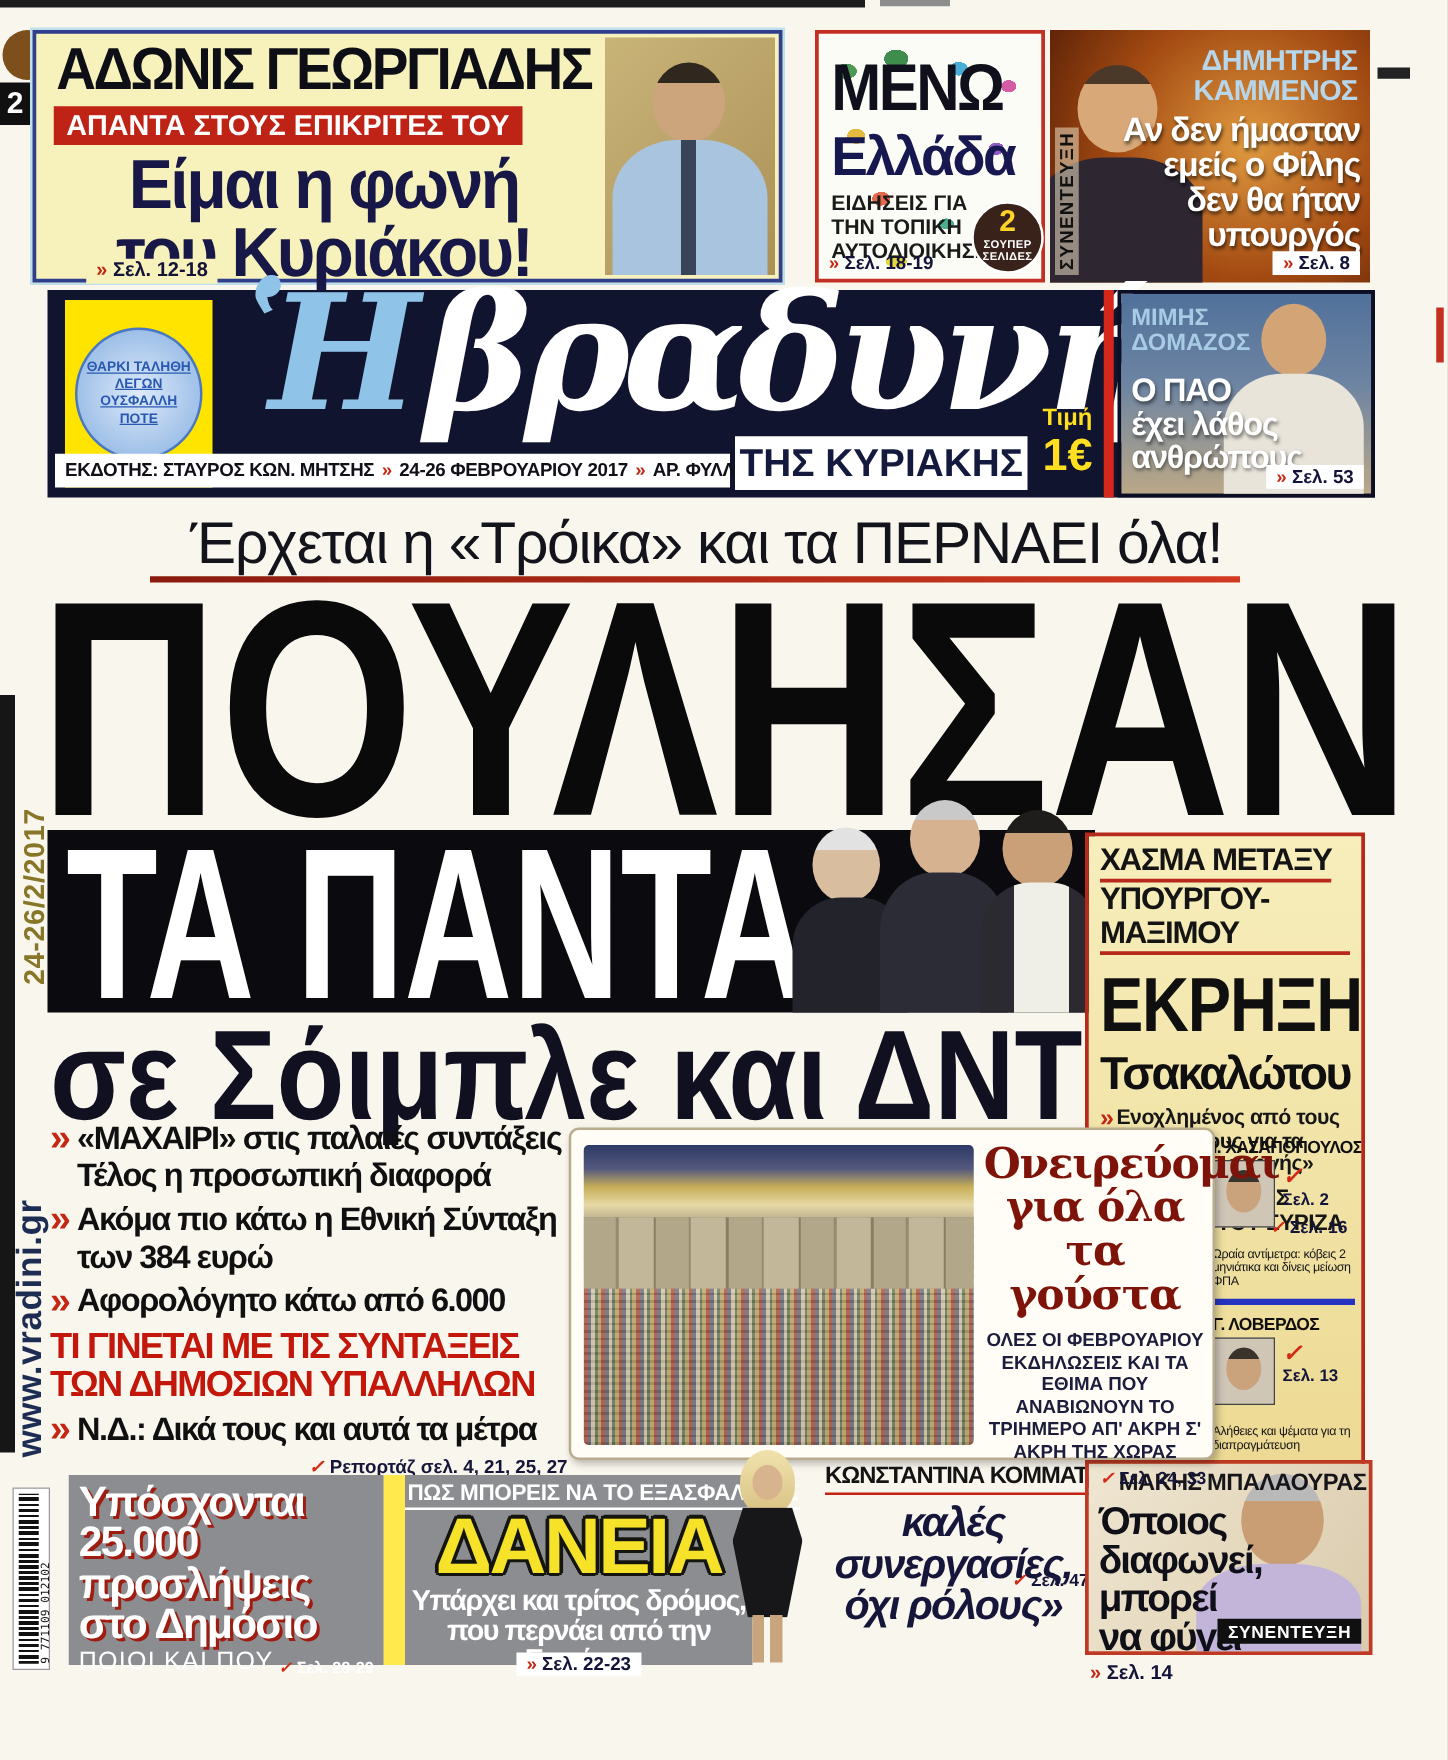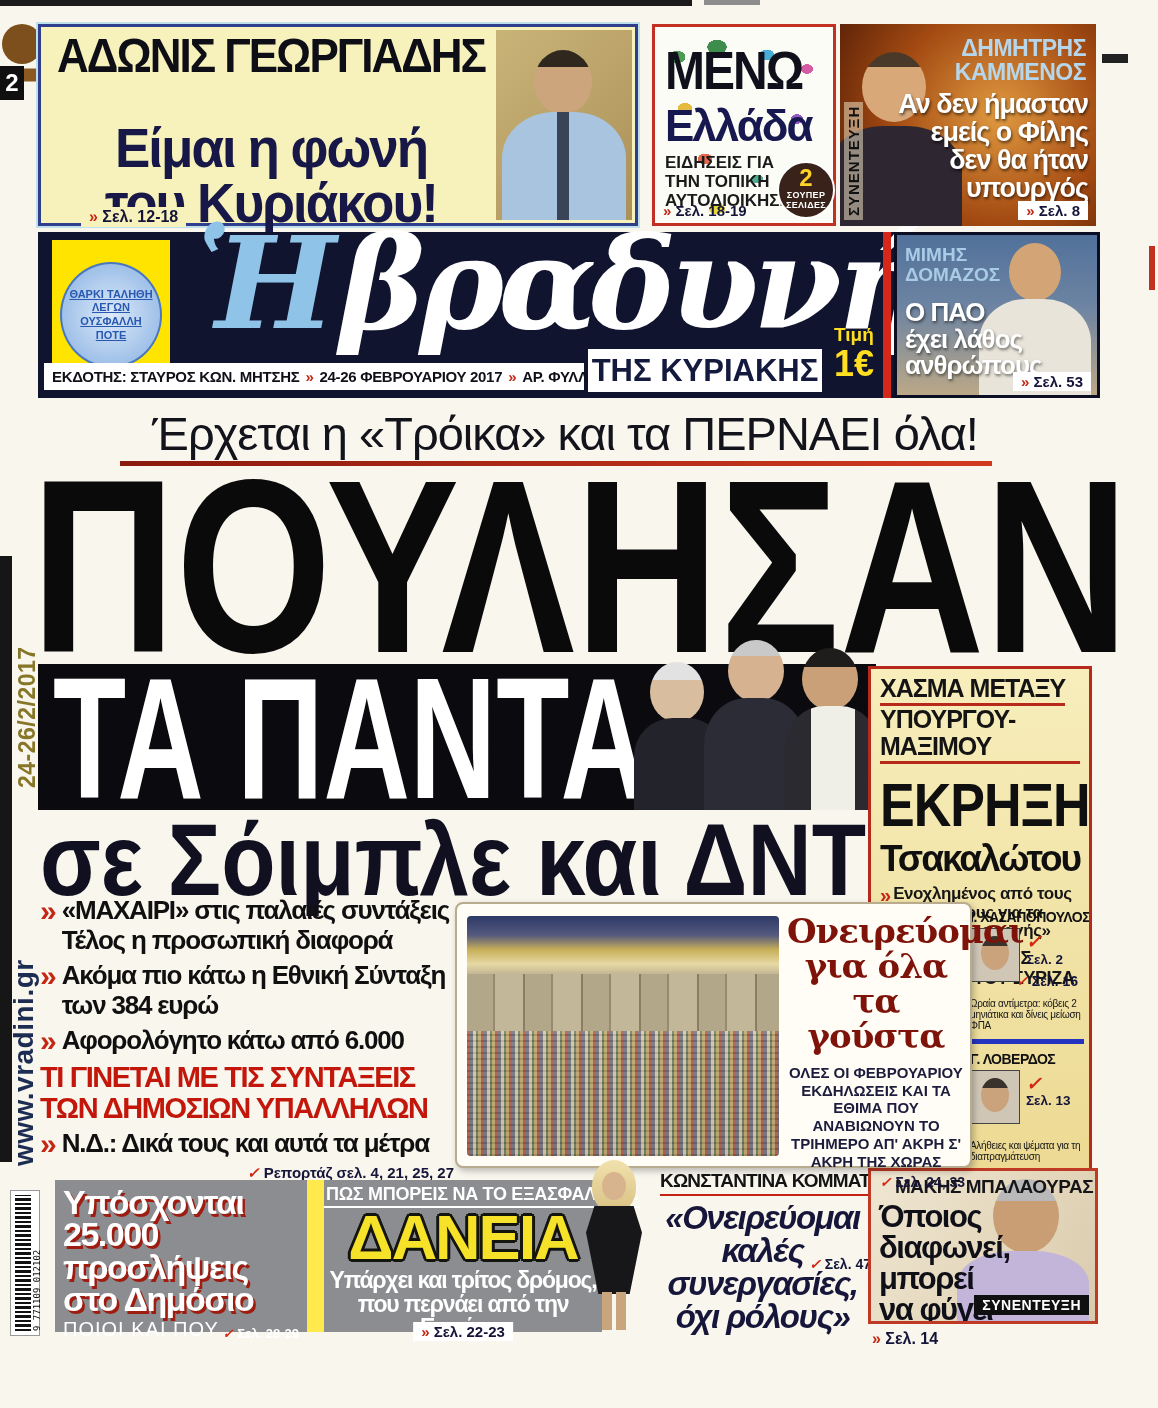--- a/index.html
+++ b/index.html
@@ -30,21 +30,21 @@
     font-size:23px;font-weight:900;color:#877627;letter-spacing:.5px;white-space:nowrap;}
   .site-vert{position:absolute;left:8px;top:1166px;transform:rotate(-90deg);transform-origin:0 0;
     font-size:28px;font-weight:900;color:#1d2c52;letter-spacing:.5px;white-space:nowrap;}
   .barcode{position:absolute;left:10px;top:1190px;width:30px;height:146px;background:#fff;border:1px solid #999;}
   .bars{position:absolute;left:4px;top:4px;width:16px;height:136px;
     background:repeating-linear-gradient(0deg,#111 0 2px,#fff 2px 4px,#111 4px 7px,#fff 7px 9px);}
   .bc-num{position:absolute;left:21px;top:140px;transform:rotate(-90deg);transform-origin:0 0;
     font-size:9px;color:#111;white-space:nowrap;font-family:"DejaVu Sans Mono",monospace;}
 
   
-  .boxA{position:absolute;left:38px;top:24px;width:600px;height:202px;background:#f7f2bb;
+  .boxA{position:absolute;left:26px;top:24px;width:600px;height:202px;background:#f7f2bb;
     border:3px solid #2f3f8e;box-shadow:0 0 0 2px #bfe0ea;}
   .boxA-name{position:absolute;left:16px;top:2px;font-size:44px;font-weight:900;color:#0e0e16;
     letter-spacing:-2px;transform:scaleY(1.08);transform-origin:left top;white-space:nowrap;}
   .boxA-kicker{position:absolute;left:14px;top:58px;background:#bf2316;color:#fff;font-size:23px;
     font-weight:bold;padding:2px 10px;white-space:nowrap;}
   .boxA-quote{position:absolute;left:0;top:94px;width:460px;text-align:center;font-size:53px;
     font-weight:900;color:#181848;letter-spacing:-2px;line-height:.98;transform:scaleY(1.05);transform-origin:center top;}
   .boxA-ref{position:absolute;left:40px;bottom:-4px;background:#f7f2bb;font-size:16px;}
   .photoA{position:absolute;right:3px;top:3px;width:136px;height:190px;overflow:hidden;
     background:linear-gradient(135deg,#c9b478 0%,#ab9058 100%);}
@@ -244,20 +244,21 @@
   <div class="spine-black"></div>
   <div class="date-vert">24-26/2/2017</div>
   <div class="site-vert">www.vradini.gr</div>
   <div class="barcode">
     <div class="bars"></div>
     <div class="bc-num">9 771109 012102</div>
   </div>
 
   <div class="boxA">
     <div class="boxA-name">ΑΔΩΝΙΣ ΓΕΩΡΓΙΑΔΗΣ</div>
+    <div class="boxA-kicker">ΑΠΑΝΤΑ ΣΤΟΥΣ ΕΠΙΚΡΙΤΕΣ ΤΟΥ</div>
     <div class="boxA-quote">
       <div>Είμαι η φωνή</div>
       <div>του Κυριάκου!</div>
     </div>
     <div class="pageref boxA-ref">
       <span class="chev">»</span>
       <span>Σελ. 12-18</span>
     </div>
     <div class="photoA">
       <div class="head phA-head"></div>
@@ -511,21 +512,20 @@
   <div class="woman">
     <div class="w-hair"></div>
     <div class="w-face"></div>
     <div class="w-dress"></div>
     <div class="w-legs"></div>
   </div>
 
   <div class="kommata" style="position:absolute;">
     <div class="ko-name">ΚΩΝΣΤΑΝΤΙΝΑ ΚΟΜΜΑΤΑ</div>
     <div class="ko-q">
-      <div>«Ονειρεύομαι</div>
       <div>καλές</div>
       <div>συνεργασίες,</div>
       <div>όχι ρόλους»</div>
     </div>
     <div class="ko-ref">
       <span class="check">✓</span>
       <span>Σελ. 47</span>
     </div>
   </div>
 

